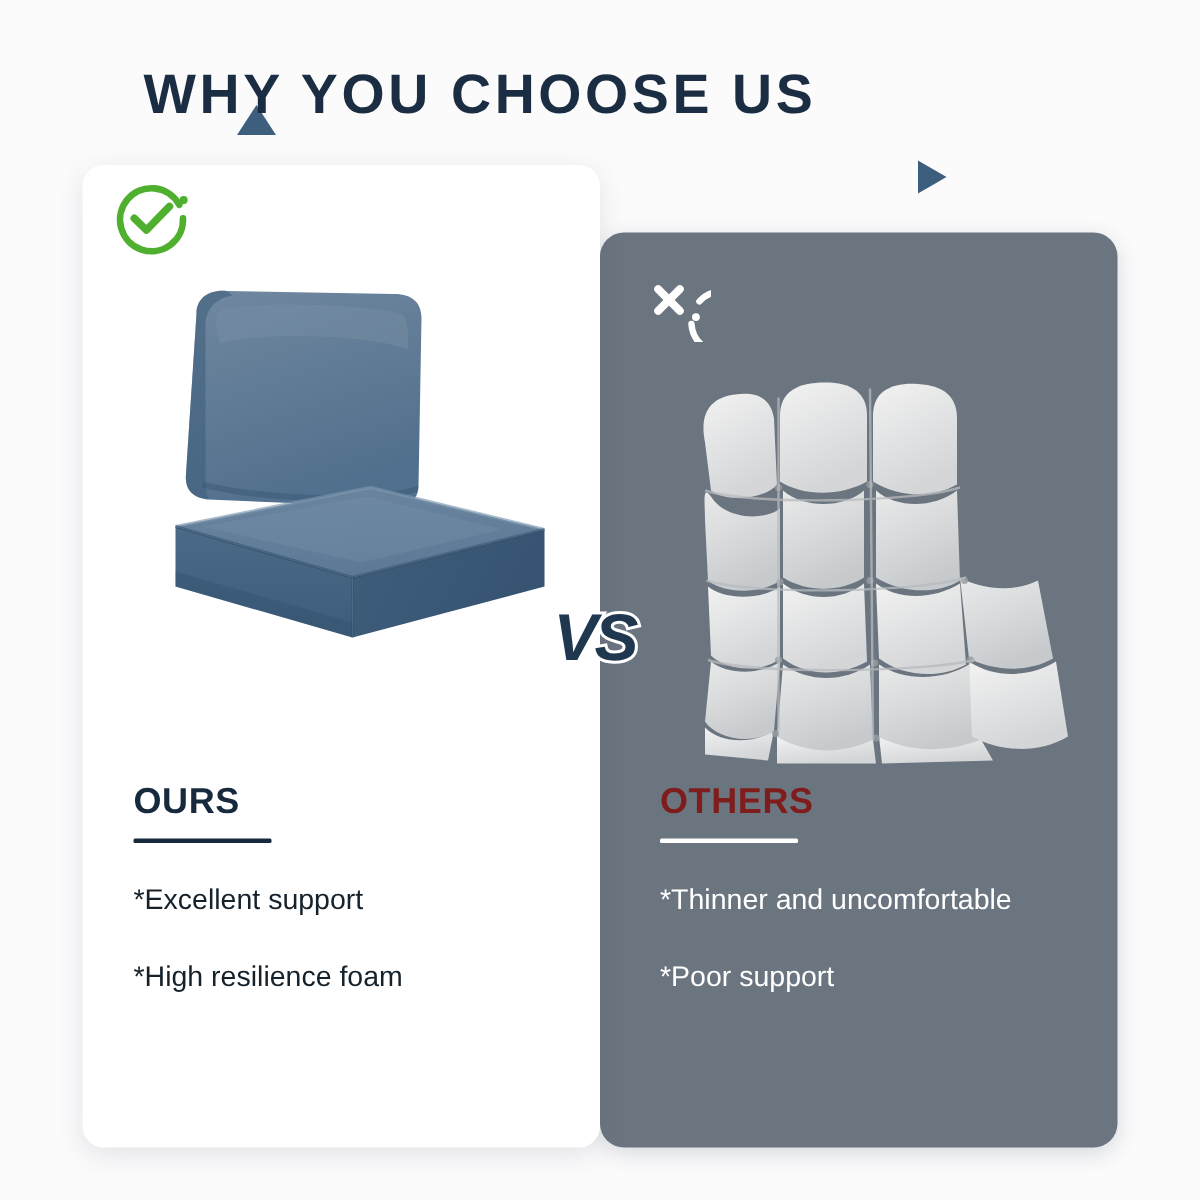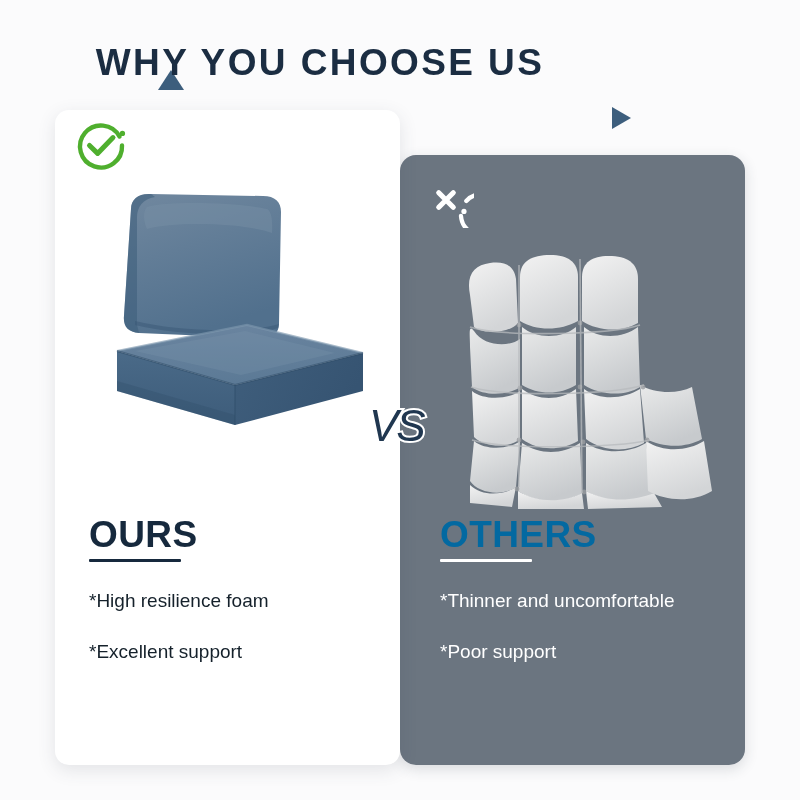--- a/index.html
+++ b/index.html
@@ -49,42 +49,42 @@
   .icon-no{left:418px;top:172px;}
 
   
   .product{position:absolute;}
   .product-ours{left:95px;top:185px;width:290px;height:245px;}
   .product-others{left:440px;top:235px;width:285px;height:275px;}
 
   
   .vs{
     position:absolute;left:369px;top:403px;
-    font-size:44px;font-weight:normal;font-style:italic;
+    font-size:44px;font-weight:bold;font-style:italic;
     letter-spacing:-2px;
     color:#203750;
     -webkit-text-stroke:4px #ffffff;
     paint-order:stroke fill;
     line-height:46px;
     z-index:8;
   }
 
   
   .block{position:absolute;}
   .block-ours{left:89px;top:518px;width:300px;}
   .block-others{left:440px;top:518px;width:300px;}
 
   .sec-label{
-    font-size:37px;font-weight:bold;letter-spacing:0.4px;
+    font-size:24px;font-weight:bold;letter-spacing:0.4px;
     line-height:34px;margin:0;
   }
   .sec-rule{margin-top:7px;height:3px;width:92px;border-radius:1px;}
   .block-ours .sec-label{color:#16293d;}
   .block-ours .sec-rule{background:#16293d;}
-  .block-others .sec-label{color:#0369a1;}
+  .block-others .sec-label{color:#7f1d1d;}
   .block-others .sec-rule{background:#ffffff;}
 
   .bullets{list-style:none;margin:0;padding:0;margin-top:27px;}
   .bullets li{
     font-size:19px;line-height:23px;margin-bottom:28px;white-space:nowrap;
   }
   .block-ours .bullets li{color:#15212b;}
   .block-others .bullets li{color:#ffffff;}
 </style>
 </head>
@@ -241,22 +241,22 @@
       </g>
     </svg>
   </div>
 
   <div class="vs">VS</div>
 
   <div class="block block-ours">
     <div class="sec-label">OURS</div>
     <div class="sec-rule"></div>
     <ul class="bullets">
+      <li>*Excellent support</li>
       <li>*High resilience foam</li>
-      <li>*Excellent support</li>
     </ul>
   </div>
 
   <div class="block block-others">
     <div class="sec-label">OTHERS</div>
     <div class="sec-rule"></div>
     <ul class="bullets">
       <li>*Thinner and uncomfortable</li>
       <li>*Poor support</li>
     </ul>

